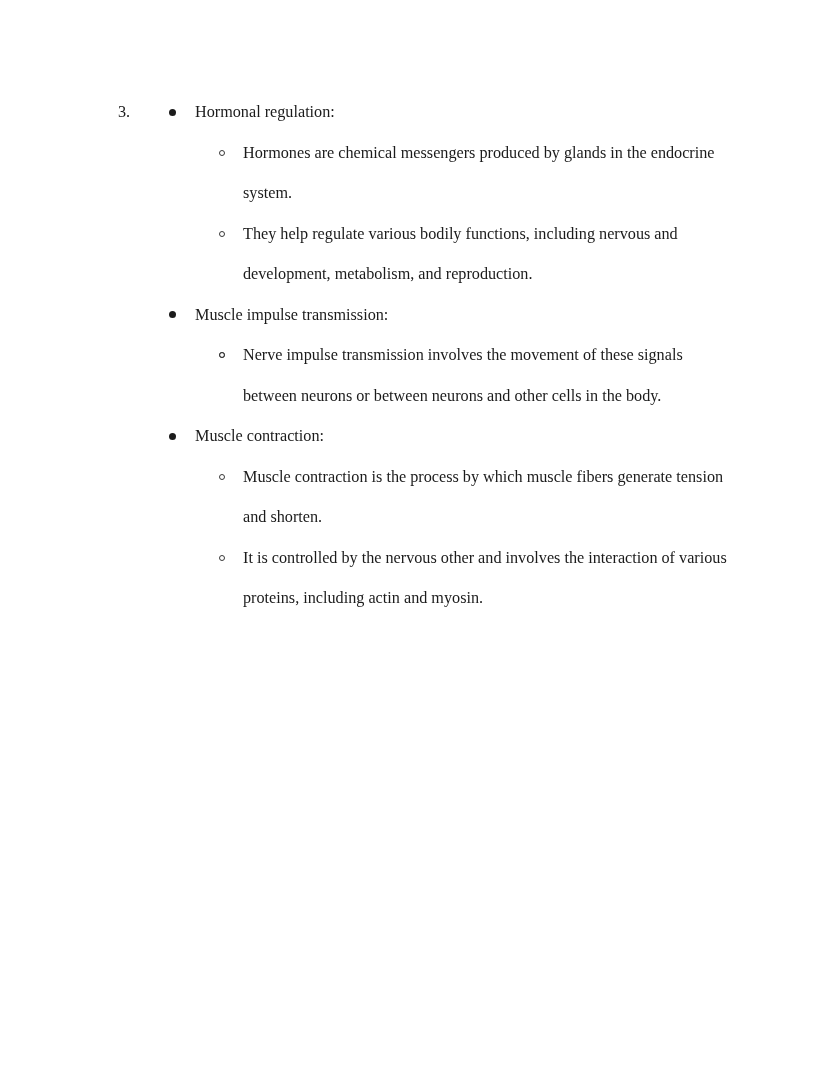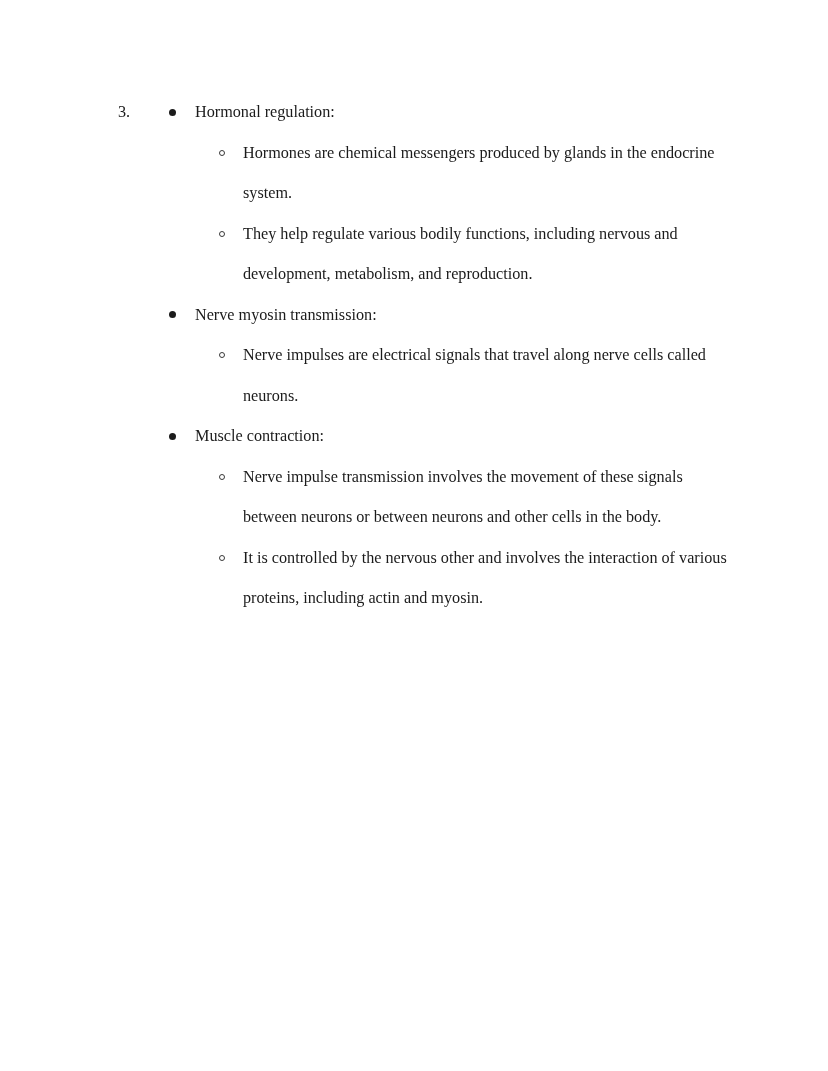--- a/index.html
+++ b/index.html
@@ -137,34 +137,37 @@
       <span class="marker"><span class="circle-glyph"></span></span>
       <span class="row-text">Hormones are chemical messengers produced by glands in the endocrine system.</span>
     </div>
     <div class="row level-3">
       <span class="marker"><span class="circle-glyph"></span></span>
       <span class="row-text">They help regulate various bodily functions, including nervous and development, metabolism, and reproduction.</span>
     </div>
 
     <div class="row level-2">
       <span class="marker"><span class="disc-glyph"></span></span>
-      <span class="row-text">Nerve myosin transmission:</span>
+      <span class="row-text">Muscle impulse transmission:</span>
     </div>
     <div class="row level-3">
       <span class="marker"><span class="circle-glyph"></span></span>
-      <span class="row-text">Nerve impulses are electrical signals that travel along nerve cells called neurons.</span>
     </div>
+    <div class="row level-3">
+      <span class="marker"><span class="circle-glyph"></span></span>
+      <span class="row-text">Nerve impulse transmission involves the movement of these signals between neurons or between neurons and other cells in the body.</span>
+    </div>
+
     <div class="row level-2">
       <span class="marker"><span class="disc-glyph"></span></span>
       <span class="row-text">Muscle contraction:</span>
     </div>
-
     <div class="row level-3">
       <span class="marker"><span class="circle-glyph"></span></span>
-      <span class="row-text">Nerve impulse transmission involves the movement of these signals between neurons or between neurons and other cells in the body.</span>
+      <span class="row-text">Muscle contraction is the process by which muscle fibers generate tension and shorten.</span>
     </div>
     <div class="row level-3">
       <span class="marker"><span class="circle-glyph"></span></span>
       <span class="row-text">It is controlled by the nervous other and involves the interaction of various proteins, including actin and myosin.</span>
     </div>
 
   </div>
 </div>
 
 </body></html>

